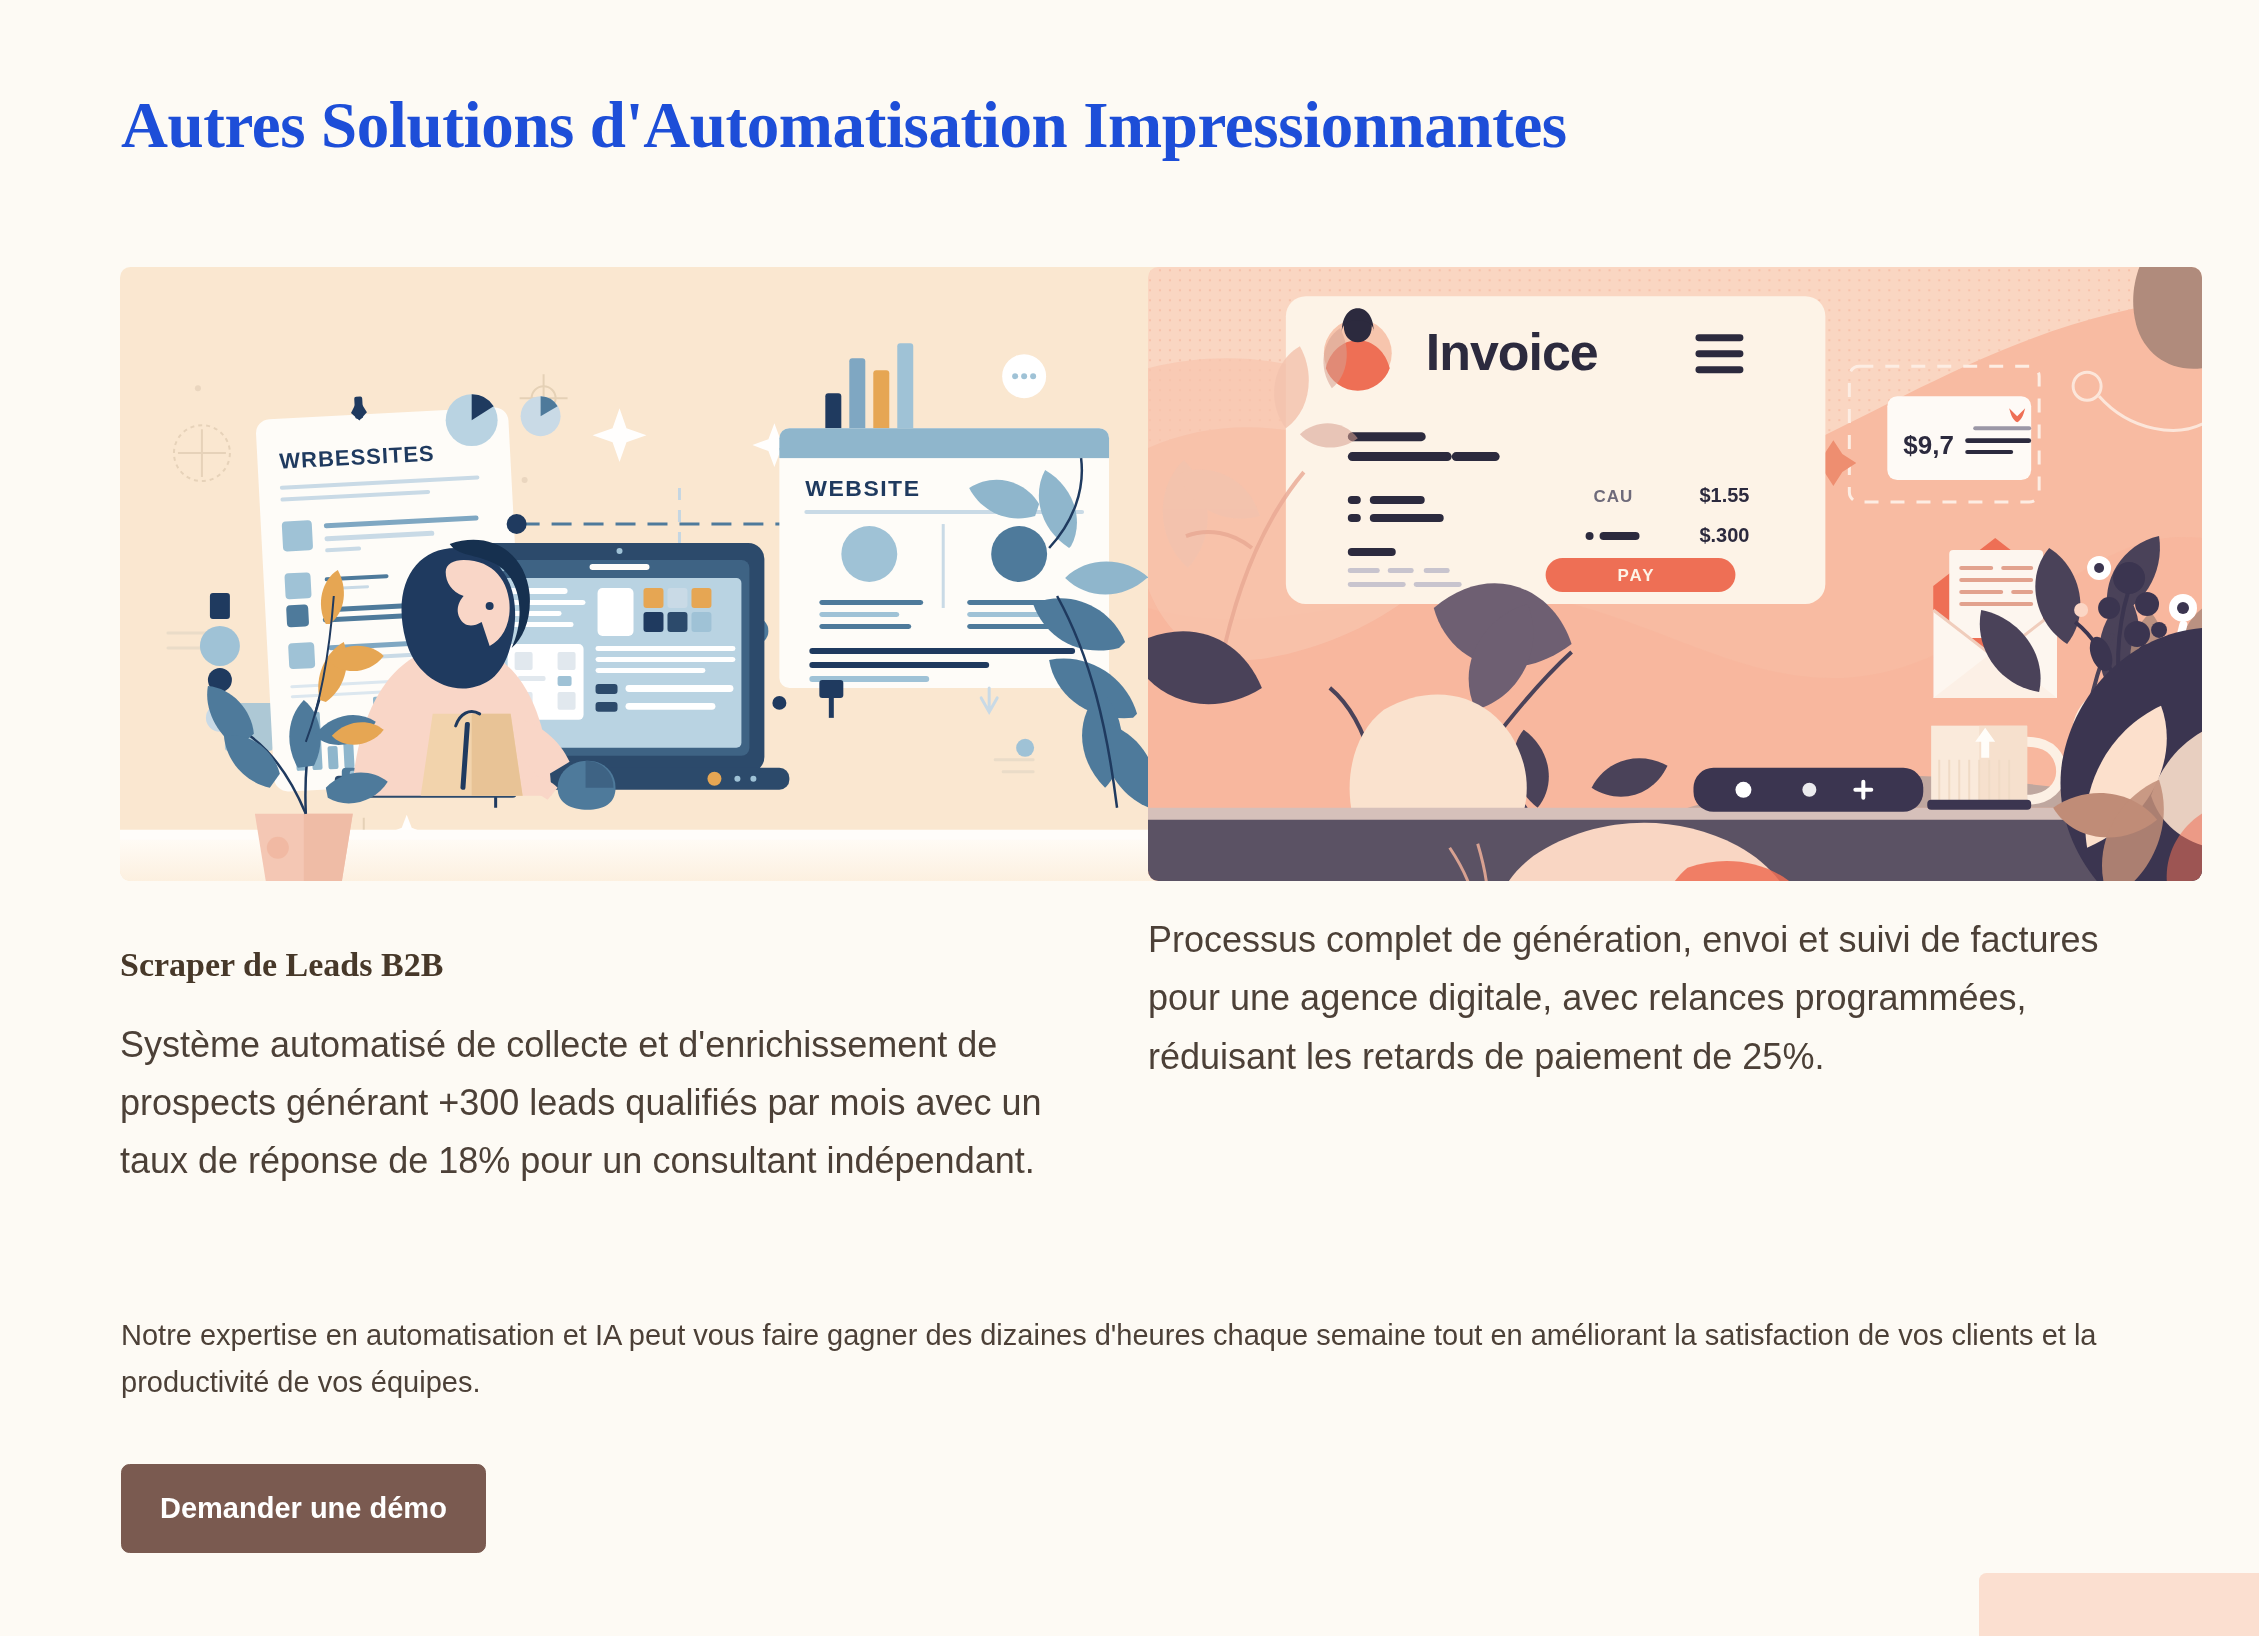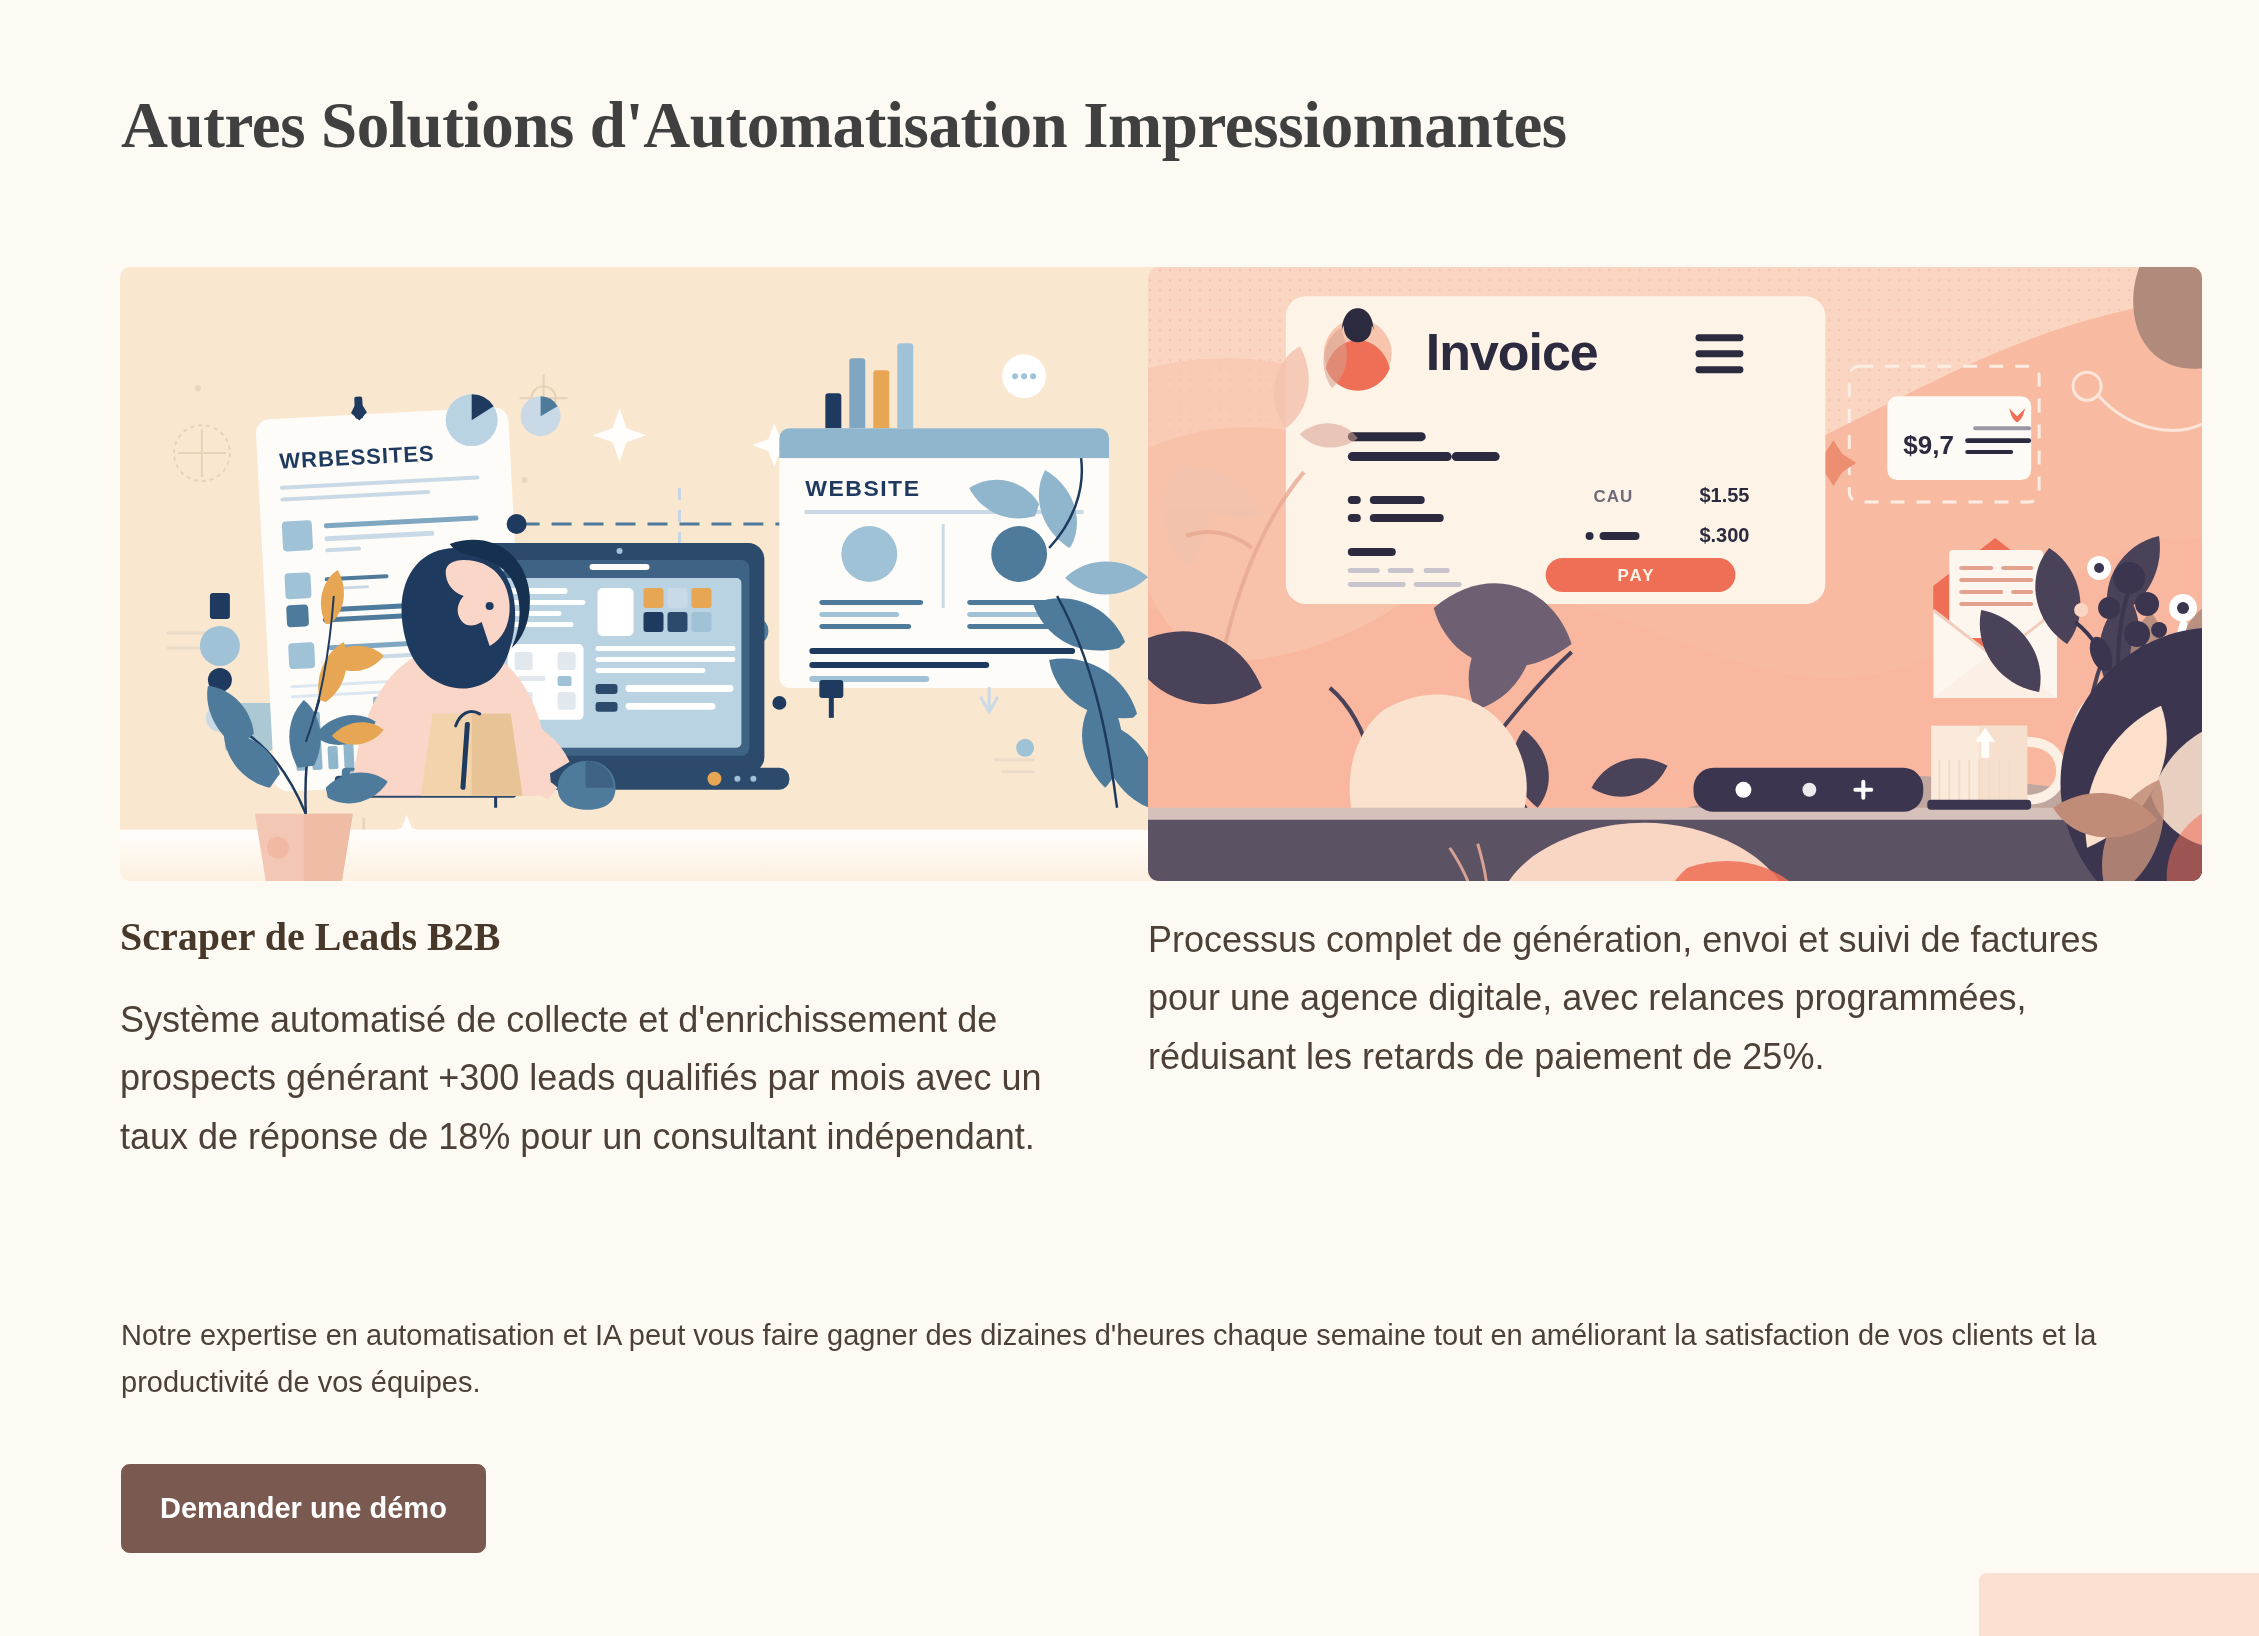--- a/index.html
+++ b/index.html
@@ -27,21 +27,21 @@
   
   .page-title {
     position: absolute;
     left: 121px;
     top: 90px;
     font-family: "Liberation Serif", "DejaVu Serif", serif;
     font-weight: 700;
     font-size: 65px;
     line-height: 1.1;
     letter-spacing: -0.4px;
-    color: #404040;
+    color: #1d4ed8;
     white-space: nowrap;
   }
 
   
   .cards {
     position: absolute;
     left: 120px;
     top: 267px;
     width: 2022px;
     display: flex;
@@ -52,24 +52,24 @@
   .card-media {
     width: 1054px;
     height: 614px;
     border-radius: 10.4px;
     overflow: hidden;
     position: relative;
   }
   .card-media svg { display: block; width: 100%; height: 100%; }
 
   .card-title {
-    margin-top: 32px;
+    margin-top: 64px;
     font-family: "Liberation Serif", "DejaVu Serif", serif;
     font-weight: 700;
-    font-size: 40px;
+    font-size: 34px;
     line-height: 1.2;
     color: #473829;
   }
   .card-body {
     margin-top: 30px;
     font-size: 36px;
     line-height: 1.62;
     color: #4C4037;
     max-width: 979px;
   }

